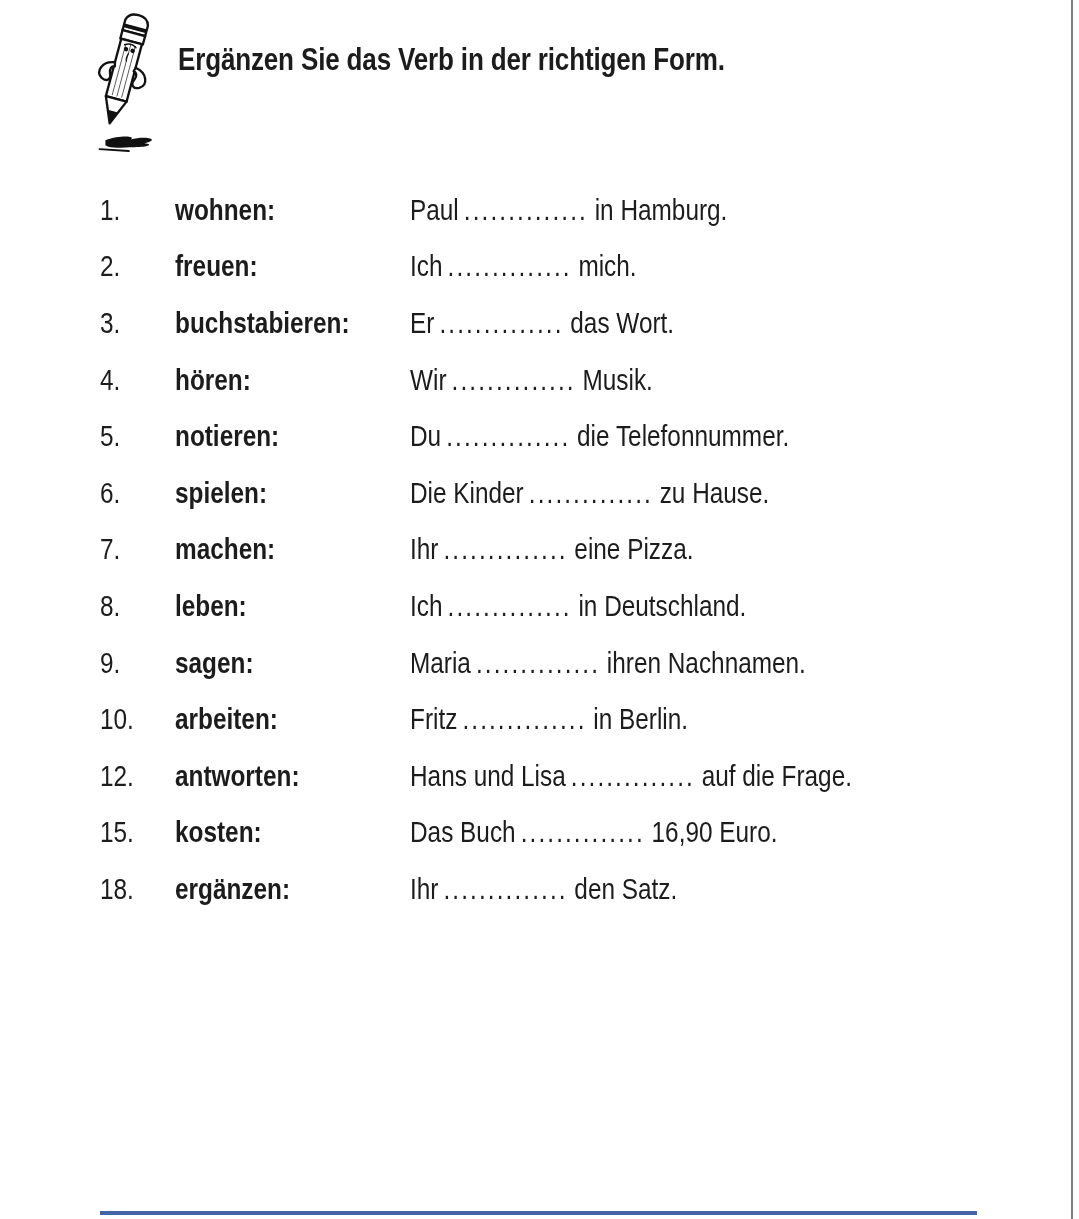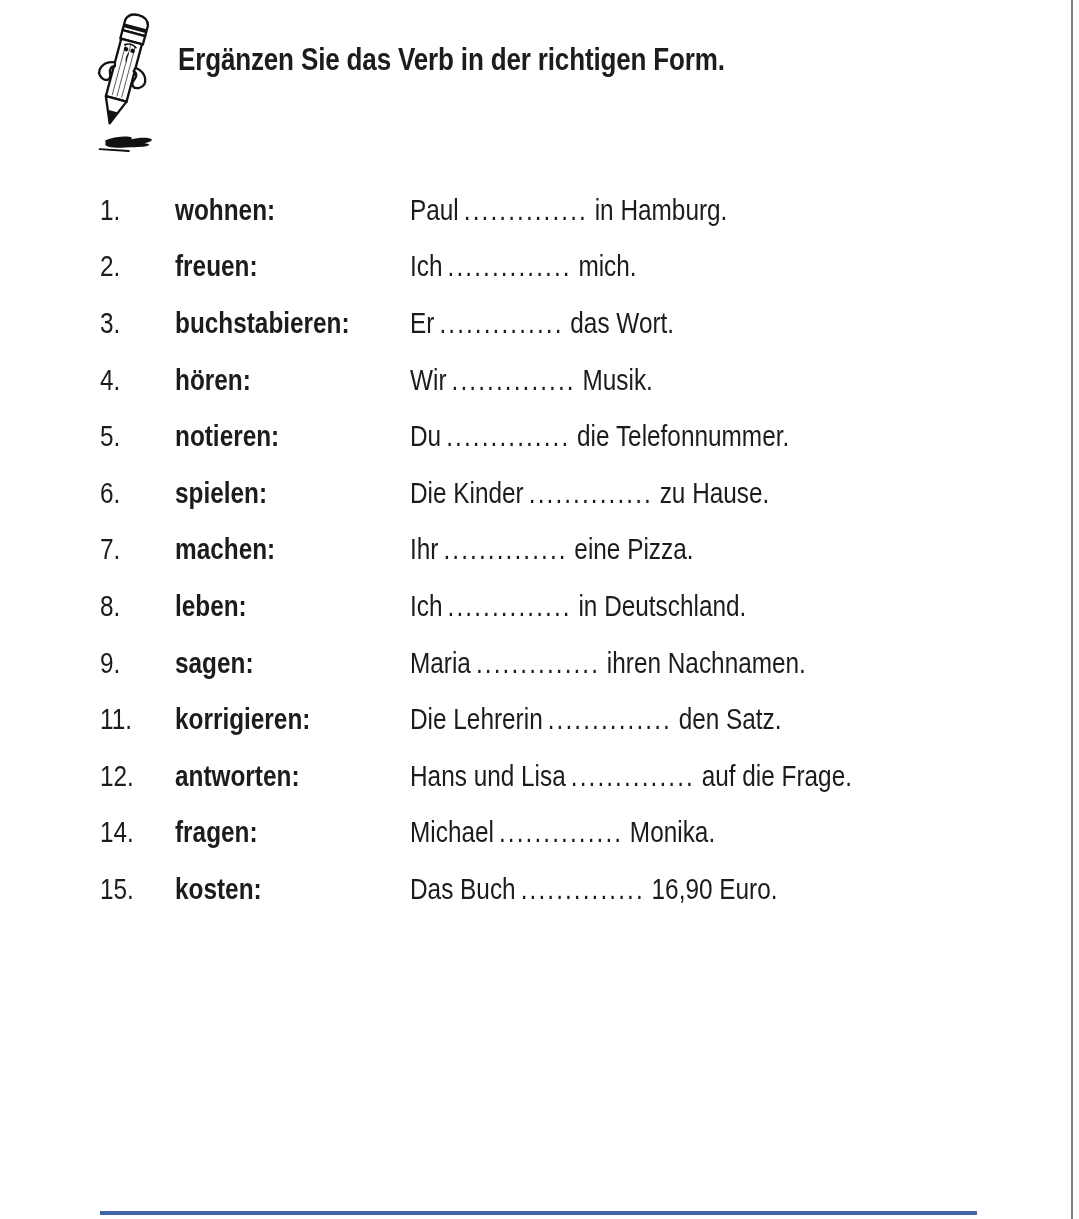--- a/index.html
+++ b/index.html
@@ -150,44 +150,44 @@
     <span class="verb">leben:</span>
     <span class="sentence"><span>Ich</span><span class="dots">..............</span><span>in Deutschland.</span></span>
   </div>
 
   <div class="row">
     <span class="num">9.</span>
     <span class="verb">sagen:</span>
     <span class="sentence"><span>Maria</span><span class="dots">..............</span><span>ihren Nachnamen.</span></span>
   </div>
 
+  <div class="row">
+    <span class="num">10.</span>
+    <span class="verb">arbeiten:</span>
+    <span class="sentence"><span>Fritz</span><span class="dots">..............</span><span>in Berlin.</span></span>
+  </div>
 
-  <div class="row">
-    <span class="num">11.</span>
-    <span class="verb">korrigieren:</span>
-    <span class="sentence"><span>Die Lehrerin</span><span class="dots">..............</span><span>den Satz.</span></span>
-  </div>
 
   <div class="row">
     <span class="num">12.</span>
     <span class="verb">antworten:</span>
     <span class="sentence"><span>Hans und Lisa</span><span class="dots">..............</span><span>auf die Frage.</span></span>
   </div>
 
 
-  <div class="row">
-    <span class="num">14.</span>
-    <span class="verb">fragen:</span>
-    <span class="sentence"><span>Michael</span><span class="dots">..............</span><span>Monika.</span></span>
-  </div>
 
   <div class="row">
     <span class="num">15.</span>
     <span class="verb">kosten:</span>
     <span class="sentence"><span>Das Buch</span><span class="dots">..............</span><span>16,90 Euro.</span></span>
   </div>
 
 
 
+  <div class="row">
+    <span class="num">18.</span>
+    <span class="verb">ergänzen:</span>
+    <span class="sentence"><span>Ihr</span><span class="dots">..............</span><span>den Satz.</span></span>
+  </div>
 
 </div>
 
 <div class="rule-blue"></div>
 
 </body></html>

